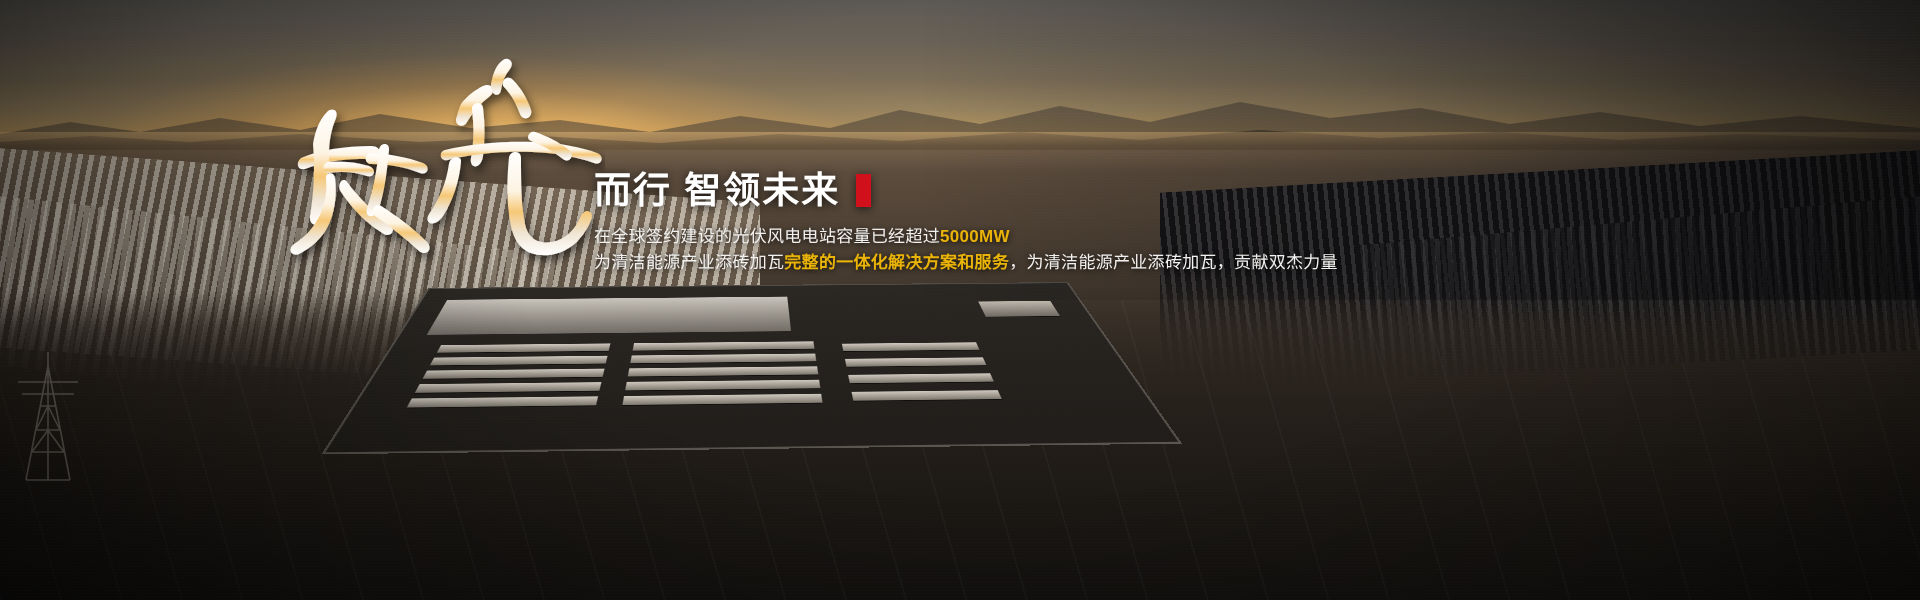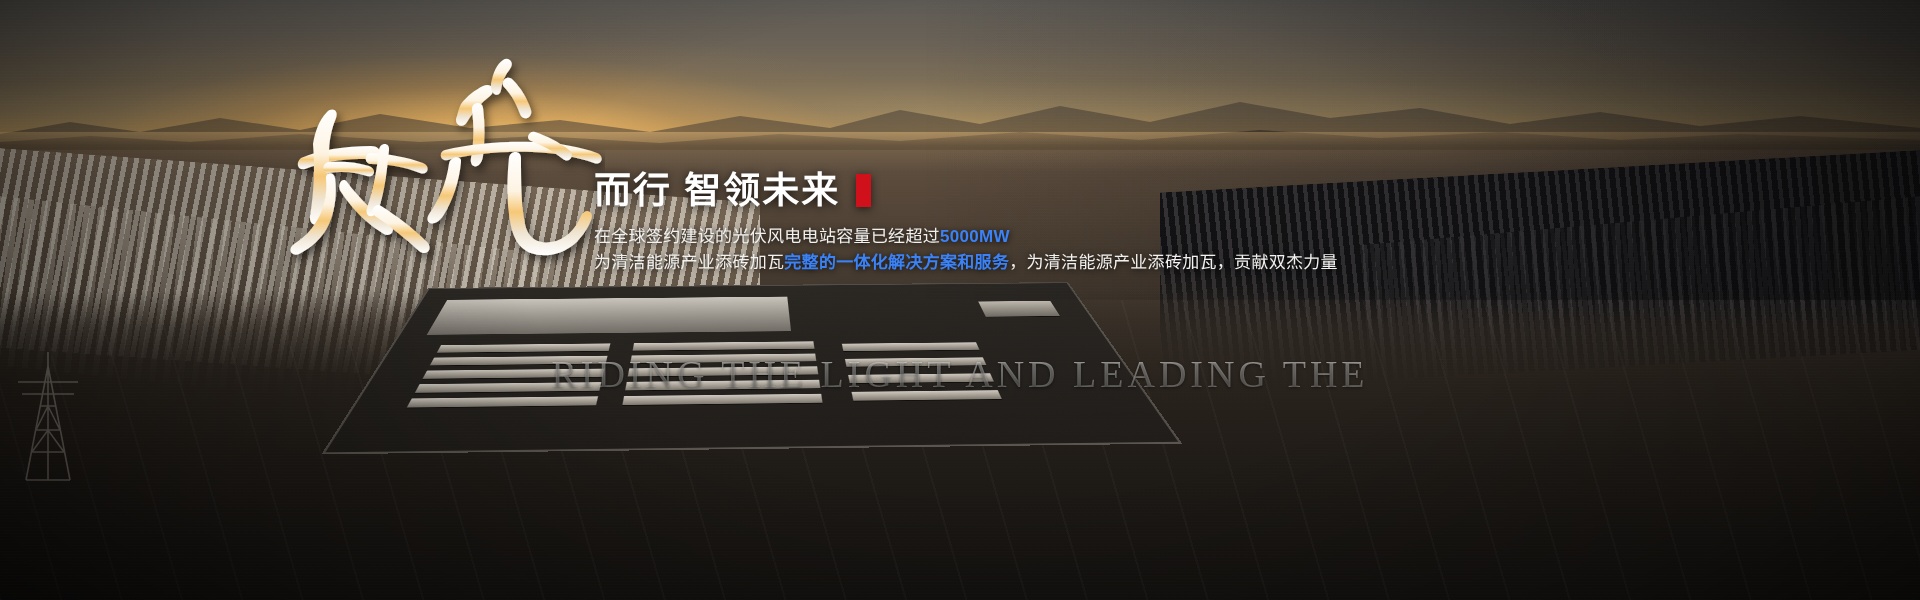--- a/index.html
+++ b/index.html
@@ -195,21 +195,21 @@
     flex:none;
   }
   .sub-line{
     font-size:17px;color:#f2f1ef;
     line-height:1.55;
     letter-spacing:.3px;
     white-space:nowrap;
     text-shadow:0 1px 6px rgba(0,0,0,.85);
   }
   .sub-line.first{margin-top:12px;}
-  .sub-line b{font-weight:bold;color:#3b82f6;}
+  .sub-line b{font-weight:bold;color:#eab308;}
 
   
   .english-wm{
     position:absolute;
     left:0;top:348px;width:100%;
     text-align:center;
     pointer-events:none;
   }
   .english-wm .en{
     font-family:"Liberation Serif","DejaVu Serif",serif;
@@ -354,16 +354,15 @@
     <div class="sub-line first">
       <span>在全球签约建设的光伏风电电站容量已经超过</span><b>5000MW</b>
     </div>
 
     <div class="sub-line">
       <span>为清洁能源产业添砖加瓦</span><b>完整的一体化解决方案和服务</b><span>，为清洁能源产业添砖加瓦，贡献双杰力量</span>
     </div>
   </div>
 
   <div class="english-wm">
-    <span class="en">RIDING THE LIGHT AND LEADING THE</span>
   </div>
 
 </div>
 
 </body></html>

